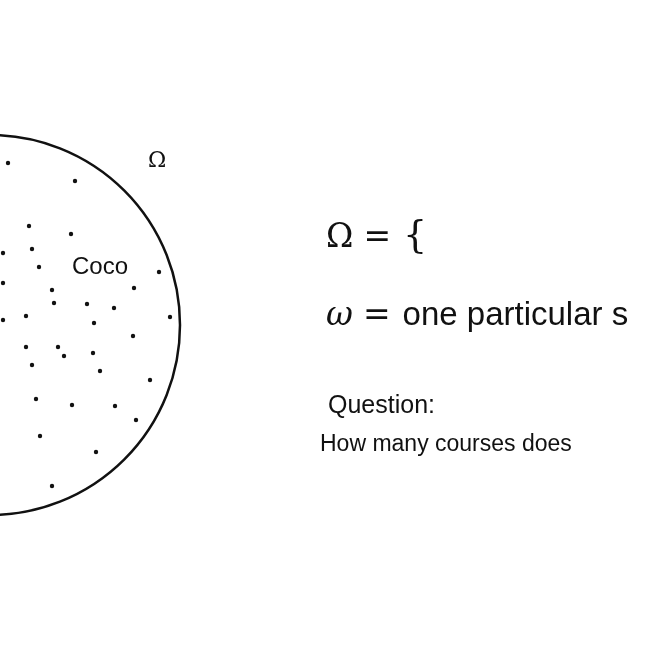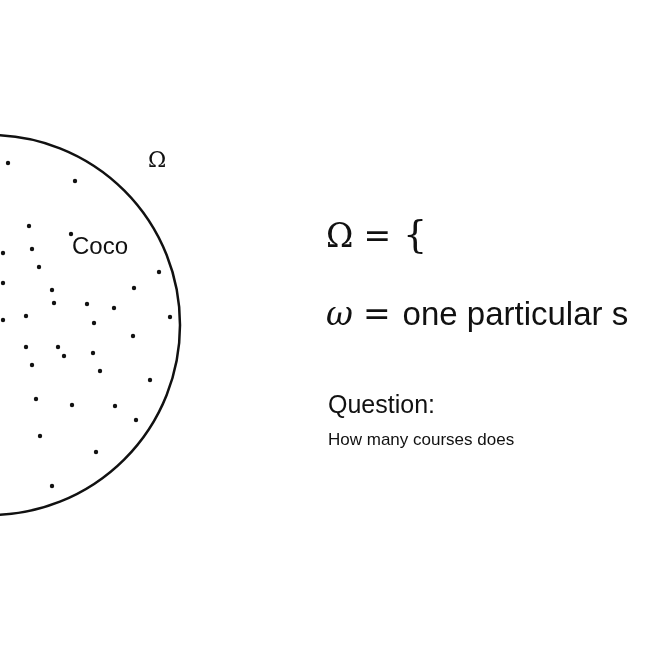--- a/index.html
+++ b/index.html
@@ -1,30 +1,30 @@
 <!DOCTYPE html>
 <html><head>
 <meta charset="utf-8">
 <style>
   html, body { margin:0; padding:0; background:#ffffff; }
   body { width:655px; height:655px; position:relative; overflow:hidden; font-family:"Liberation Sans", sans-serif; color:#111; }
   #diagram { position:absolute; left:0; top:0; }
   .label { position:absolute; white-space:nowrap; }
   .math { font-family:"DejaVu Serif", "Liberation Serif", serif; }
   #omega-corner { left:148px; top:147px; font-size:22px; }
-  #coco { left:72px; top:232px; font-size:24px; }
+  #coco { left:72px; top:252px; font-size:24px; }
   .eq { position:absolute; left:326px; font-size:33px; white-space:nowrap; display:flex; align-items:baseline; }
   .eq .sym { font-family:"DejaVu Serif", "Liberation Serif", serif; margin-right:10px; }
   .eq .op { font-family:"DejaVu Serif", serif; margin-right:12px; }
   .eq .brace { font-family:"DejaVu Serif", serif; font-size:38px; margin-right:2px; font-weight:300; }
   #eq1 { top:212px; }
   #eq2 { top:294px; }
   #eq2 .sym { font-style:italic; }
   #q-title { left:328px; top:390px; font-size:25px; font-weight:normal; }
-  #q-body { left:328px; top:430px; font-size:17px; }
+  #q-body { left:320px; top:430px; font-size:23px; }
 </style>
 </head>
 <body>
 
 <svg id="diagram" width="655" height="655" xmlns="http://www.w3.org/2000/svg">
   <circle id="omega-circle" fill="none" stroke-width="2.5" cx="-10" cy="325" r="190" stroke="#111111"></circle>
   <g id="dots">
       <circle cx="8" cy="163" r="2.2" fill="#111"></circle>
       <circle cx="75" cy="181" r="2.2" fill="#111"></circle>
       <circle cx="29" cy="226" r="2.2" fill="#111"></circle>

